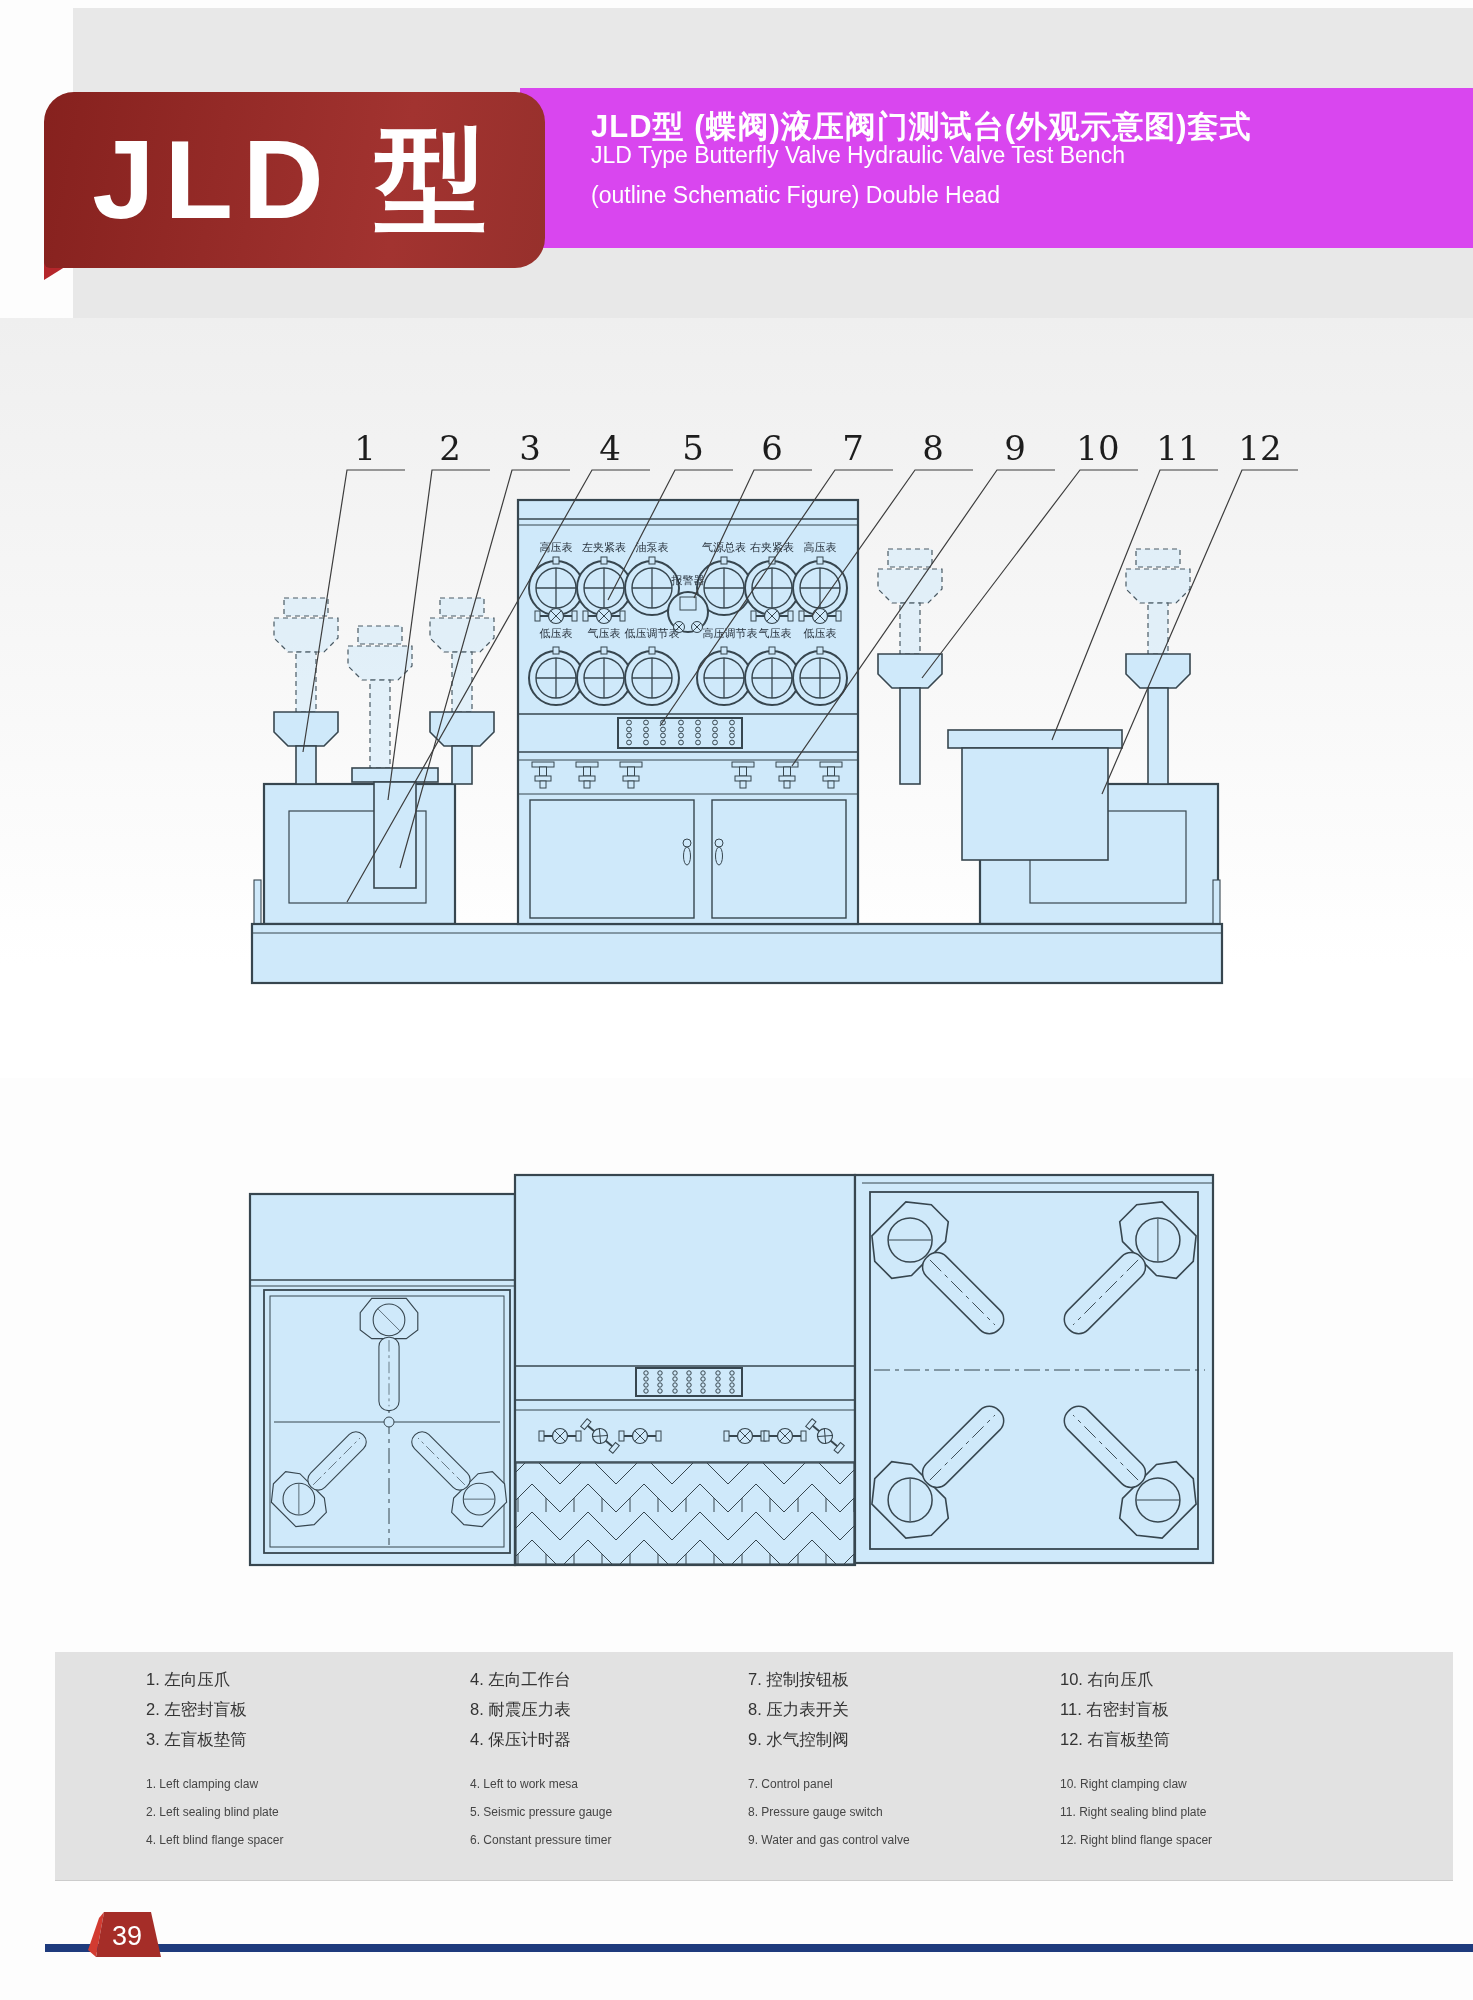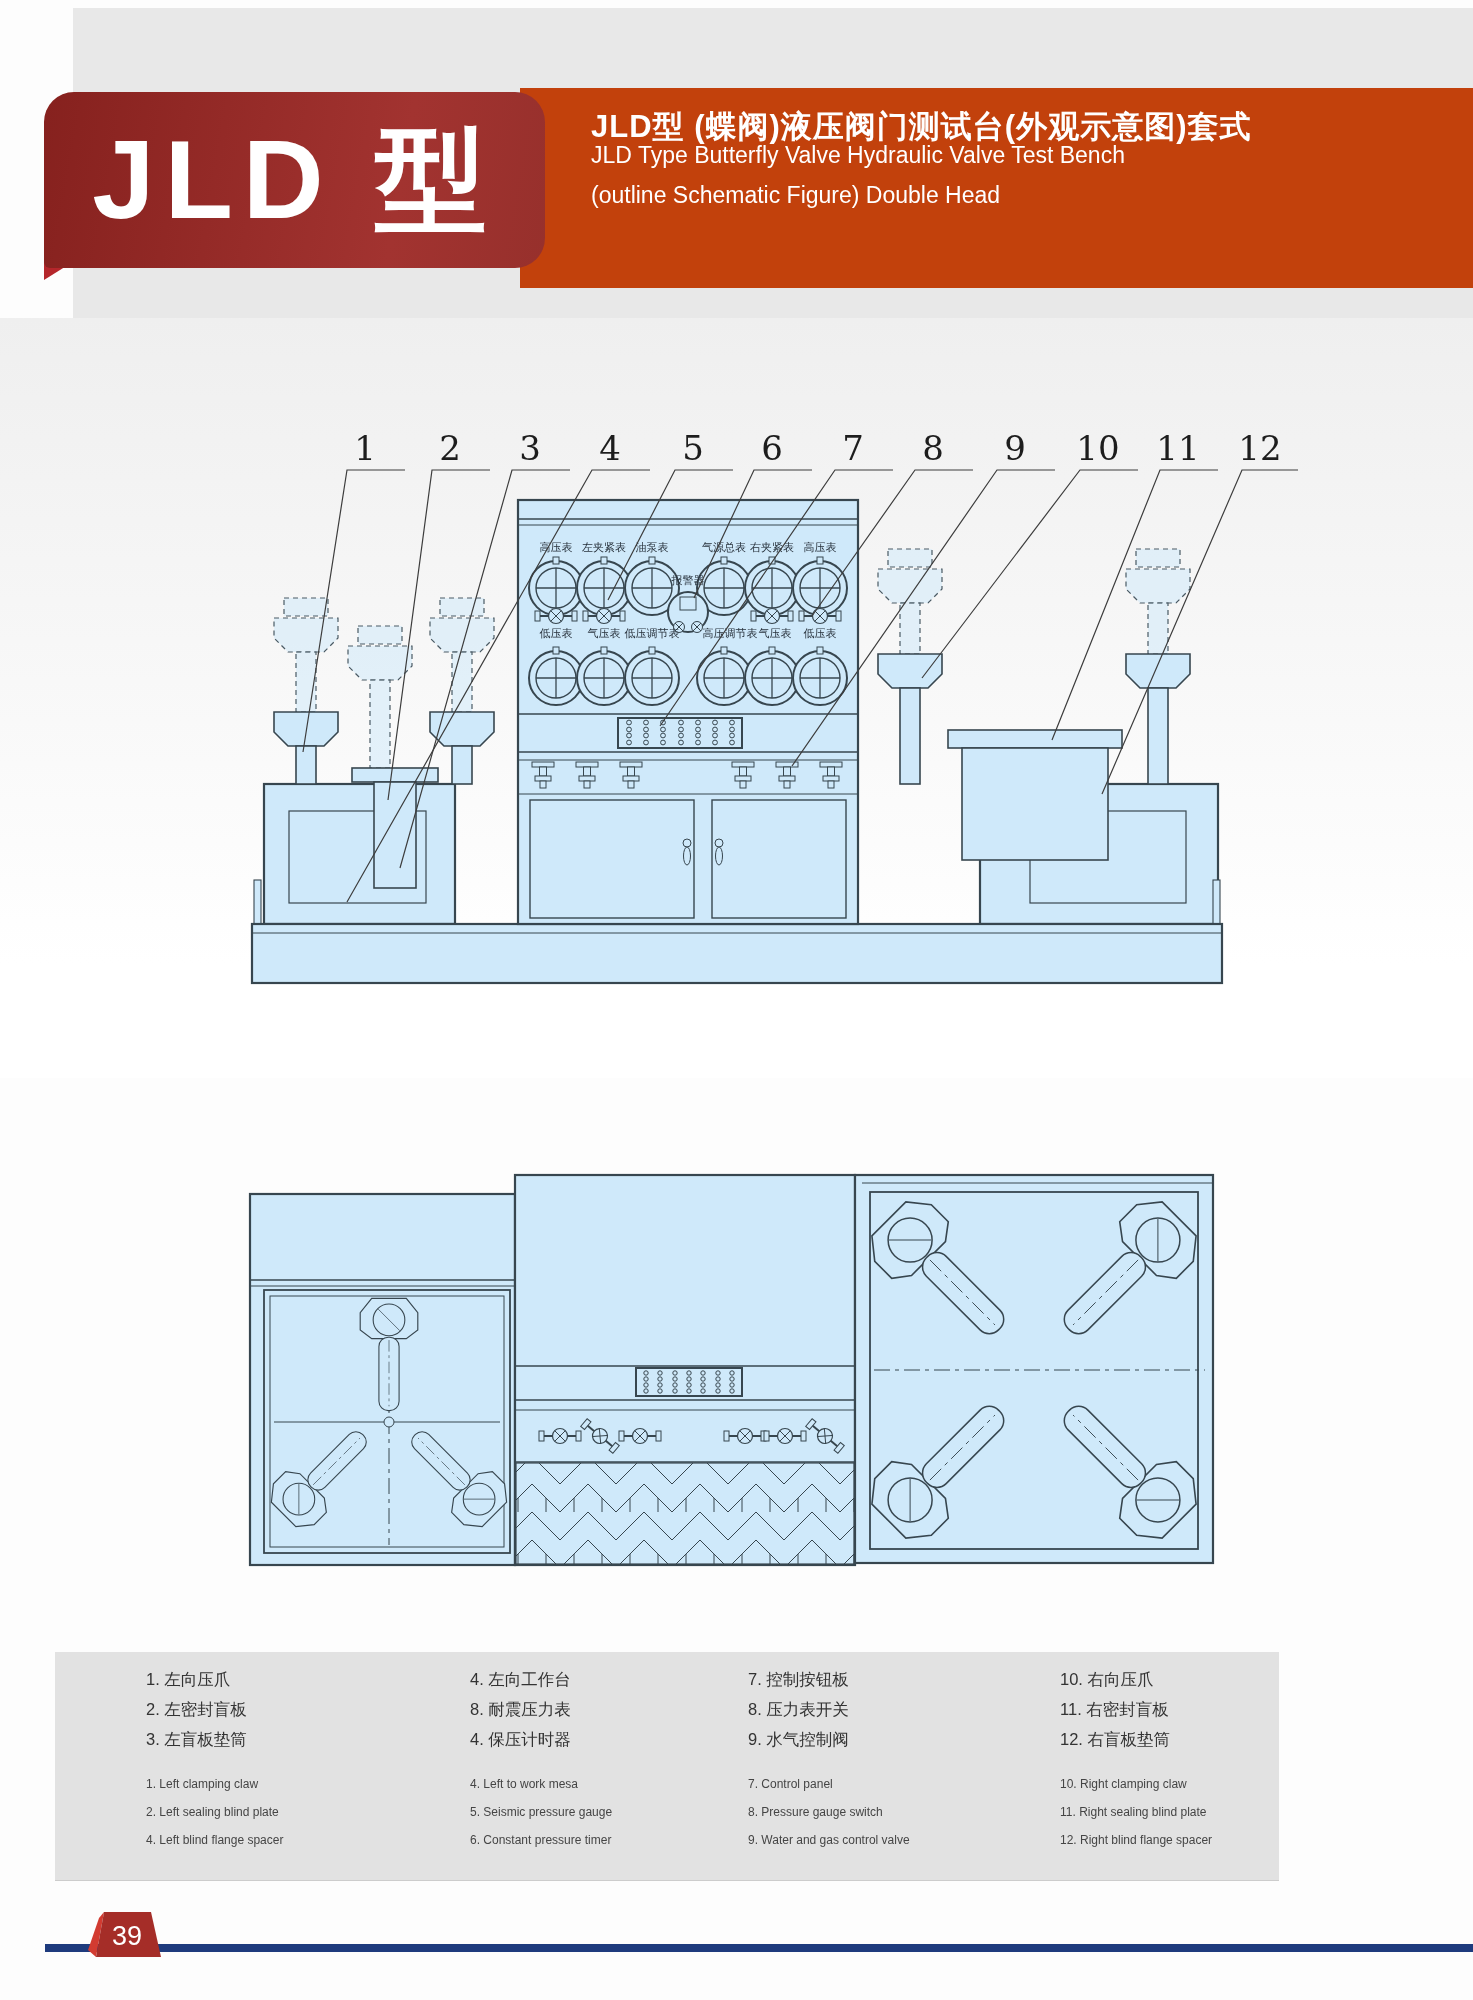--- a/index.html
+++ b/index.html
@@ -7,36 +7,36 @@
         font-family:"Liberation Sans", sans-serif;}
   .header-band{position:absolute;left:73px;top:8px;right:0;height:310px;background:#e8e8e8;}
   .content-grad{position:absolute;left:0;top:318px;width:100%;height:760px;
         background:linear-gradient(#efefef,#ffffff 85%);}
   .model-badge{position:absolute;left:44px;top:76px;width:501px;height:176px;
         background:linear-gradient(100deg,#86211e,#a23330 70%,#97302c);
         border-radius:30px 30px 30px 6px;display:flex;align-items:center;justify-content:center;margin-top:16px;}
   .model-badge span{color:#ffffff;font-size:112px;font-weight:bold;letter-spacing:10px;line-height:1;}
   .badge-fold{position:absolute;left:44px;top:250px;width:48px;height:30px;
         background:#b5262b;clip-path:polygon(0 0,100% 0,0 100%);}
-  .title-bar{position:absolute;left:520px;top:88px;right:0;height:200px;background:#c2410c;color:#fff;}
+  .title-bar{position:absolute;left:520px;top:88px;right:0;height:160px;background:#d946ef;color:#fff;}
   .title-cn{position:absolute;left:71px;top:18px;font-size:31px;font-weight:bold;letter-spacing:1px;}
   .title-en1{position:absolute;left:71px;top:54px;font-size:23px;}
   .title-en2{position:absolute;left:71px;top:94px;font-size:23px;}
   .diagram{position:absolute;}
   
   svg .shp{fill:#cfe9fa;stroke:#37464f;stroke-width:1.6;}
   svg .shp2{fill:#cfe9fa;stroke:#37464f;stroke-width:2.2;}
   svg .ln{stroke:#37464f;fill:none;stroke-width:1.3;}
   svg .thin{stroke-width:1;}
   svg .ghost{fill:rgba(207,233,250,.55);stroke:#4a5a64;stroke-width:1.2;stroke-dasharray:5 4;}
   svg .lead{stroke:#3d3d3d;stroke-width:1.2;fill:none;}
   svg .num{font-family:"DejaVu Serif",serif;font-size:34px;fill:#1d1d1d;text-anchor:middle;}
   svg .lbl{font-family:"Liberation Sans",sans-serif;font-size:11px;fill:#28323c;text-anchor:middle;}
   svg .cl{stroke:#37464f;stroke-width:1;stroke-dasharray:16 5 4 5;fill:none;}
-  .legend{position:absolute;left:55px;top:1652px;width:1224px;height:228px;background:#e2e2e2;
+  .legend{position:absolute;left:55px;top:1652px;width:1398px;height:228px;background:#e2e2e2;
         border-bottom:1px solid #cccccc;}
   .legend-col{position:absolute;top:12px;}
   .legend-col .cn{font-size:16.5px;color:#333;line-height:30px;white-space:nowrap;}
   .legend-col .gap{height:16px;}
   .legend-col .en{font-size:12px;color:#454545;line-height:28px;white-space:nowrap;}
   .footer-rule{position:absolute;left:45px;top:1944px;right:0;height:8px;background:#1e3b7d;}
   .pagebadge{position:absolute;left:85px;top:1908px;width:80px;height:55px;}
 </style>
 </head>
 <body>

